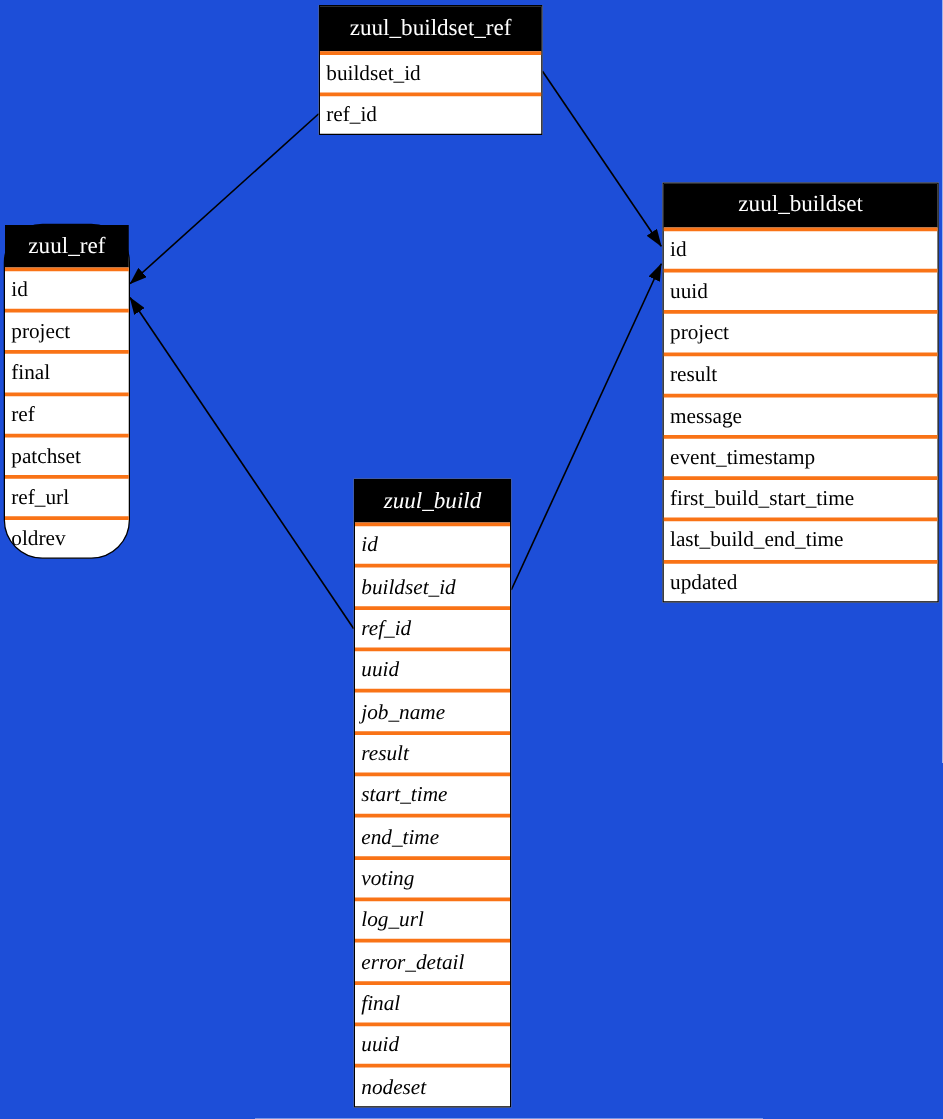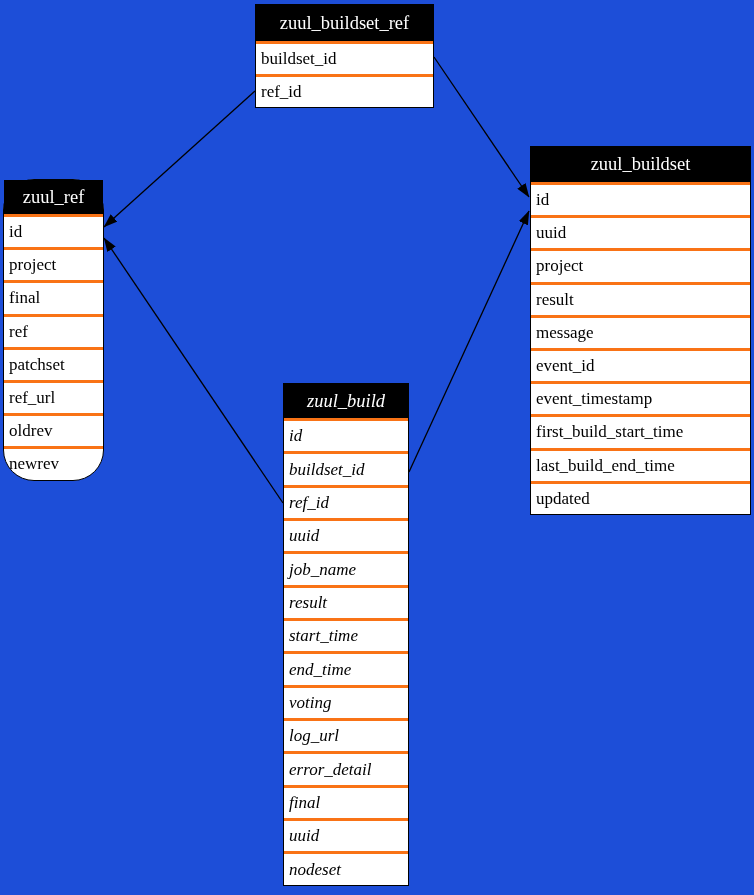--- a/index.html
+++ b/index.html
@@ -91,31 +91,29 @@
 
   <div class="db-table t-ref">
     <div class="db-header">zuul_ref</div>
     <div class="db-row">id</div>
     <div class="db-row">project</div>
     <div class="db-row">final</div>
     <div class="db-row">ref</div>
     <div class="db-row">patchset</div>
     <div class="db-row">ref_url</div>
     <div class="db-row">oldrev</div>
-    <div class="db-row">newrev</div>
   </div>
 
   <div class="db-table t-bs">
     <div class="db-header">zuul_buildset</div>
     <div class="db-row">id</div>
     <div class="db-row">uuid</div>
     <div class="db-row">project</div>
     <div class="db-row">result</div>
     <div class="db-row">message</div>
-    <div class="db-row">event_id</div>
     <div class="db-row">event_timestamp</div>
     <div class="db-row">first_build_start_time</div>
     <div class="db-row">last_build_end_time</div>
     <div class="db-row">updated</div>
   </div>
 
   <div class="db-table t-b">
     <div class="db-header">zuul_build</div>
     <div class="db-row">id</div>
     <div class="db-row">buildset_id</div>

